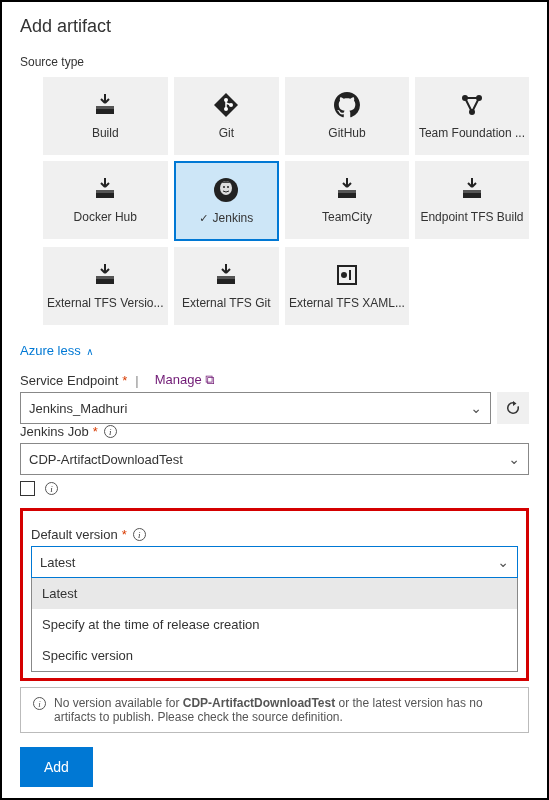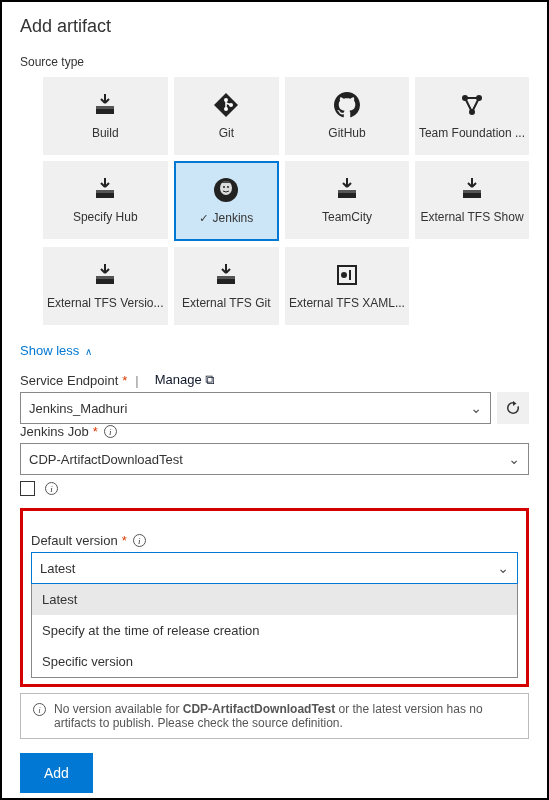--- a/index.html
+++ b/index.html
@@ -42,21 +42,21 @@
     height: 80px;
   }
   .icon-slot { width: 26px; height: 26px; display: flex; align-items: center; justify-content: center; }
   .tile-label { white-space: nowrap; overflow: hidden; text-overflow: ellipsis; max-width: 100%; display:flex; align-items:center; gap:4px; }
   .check { font-size: 11px; }
   .showless { color: #0078d4; font-size: 13px; cursor: pointer; margin: 6px 0 14px; display: inline-block; }
   .showless .chev { font-size: 10px; margin-left: 2px; }
   .field { }
   .field-label { font-size: 13px; margin-bottom: 4px; display: flex; align-items: center; gap: 4px;}
   .req { color: #d83b01; }
-  .manage { color: #0f172a; margin-left: 8px; }
+  .manage { color: #701a75; margin-left: 8px; }
   .divider { color: #888; margin: 0 4px; }
   .info-icon {
     display: inline-flex; width: 13px; height: 13px; border: 1px solid #555;
     border-radius: 50%; align-items: center; justify-content: center;
     font-size: 9px; font-style: italic; font-family: Georgia, serif;
     margin-left: 2px;
   }
   .row { display: flex; gap: 6px; align-items: stretch; justify-content: space-between; }
   .select {
     flex: 1;
@@ -70,21 +70,21 @@
     background: #fff;
     cursor: pointer;
   }
   .chevdown { font-size: 14px; color: #555; }
   .refresh-btn {
     width: 32px; background: #f0f0f0; display: flex; align-items: center; justify-content: center;
     cursor: pointer;
   }
   .checkbox-row { display: flex; align-items: center; gap: 8px; margin: 6px 0 12px; }
   .checkbox { width: 15px; height: 15px; border: 1.5px solid #333; background: #fff; }
-  .red-box { border: 3px solid #d40000; padding: 22px 8px 6px 8px; margin-bottom: 6px; position: relative; }
+  .red-box { border: 3px solid #d40000; padding: 16px 8px 6px 8px; margin-bottom: 6px; position: relative; }
   .select.open { border: 1.5px solid #0078d4; }
   .dropdown {
     border: 1px solid #888; border-top: none;
   }
   .dropdown .opt { padding: 8px 10px; font-size: 13px; cursor: pointer; }
   .dropdown .opt.active { background: #e8e8e8; }
   .note-box {
     border: 1px solid #bbb; padding: 8px 10px; display: flex; gap: 8px;
     font-size: 12px; color: #555; margin-bottom: 14px; align-items: flex-start;
   }
@@ -156,21 +156,21 @@
     </div>
     <div class="tile">
       <div class="icon-slot">
   <svg width="26" height="26" viewBox="0 0 26 26">
           <path fill="#222" d="M13 2v9m0 0l-4-4m4 4l4-4" stroke="#222" stroke-width="2"></path>
           <path fill="#222" d="M4 14h18v8H4z"></path>
           <rect x="4" y="14" width="18" height="3" fill="#555"></rect>
         </svg>
 </div>
       <div class="tile-label">
-        <span>Specify Hub</span>
+        <span>Docker Hub</span>
       </div>
     </div>
     <div class="tile selected">
       <div class="icon-slot">
   <svg width="26" height="26" viewBox="0 0 26 26">
           <circle cx="13" cy="13" r="12" fill="#222"></circle>
           <ellipse cx="13" cy="11" rx="6" ry="7" fill="#ddd"></ellipse>
           <circle cx="11" cy="10" r="1" fill="#222"></circle>
           <circle cx="15" cy="10" r="1" fill="#222"></circle>
           <path d="M10 14q3 2 6 0" stroke="#222" fill="none"></path>
@@ -196,21 +196,21 @@
     </div>
     <div class="tile">
       <div class="icon-slot">
   <svg width="26" height="26" viewBox="0 0 26 26">
           <path fill="#222" d="M13 2v9m0 0l-4-4m4 4l4-4" stroke="#222" stroke-width="2"></path>
           <path fill="#222" d="M4 14h18v8H4z"></path>
           <rect x="4" y="14" width="18" height="3" fill="#555"></rect>
         </svg>
 </div>
       <div class="tile-label">
-        <span>External TFS Show</span>
+        <span>Endpoint TFS Build</span>
       </div>
     </div>
     <div class="tile">
       <div class="icon-slot">
   <svg width="26" height="26" viewBox="0 0 26 26">
           <path fill="#222" d="M13 2v9m0 0l-4-4m4 4l4-4" stroke="#222" stroke-width="2"></path>
           <path fill="#222" d="M4 14h18v8H4z"></path>
           <rect x="4" y="14" width="18" height="3" fill="#555"></rect>
         </svg>
 </div>
@@ -238,21 +238,21 @@
           <path d="M16 8v10" stroke="#222" stroke-width="2"></path>
         </svg>
 </div>
       <div class="tile-label">
         <span>External TFS XAML...</span>
       </div>
     </div>
   </div>
 
 <span class="showless">
-  <span>Show less</span>
+  <span>Azure less</span>
   <span class="chev">∧</span>
 </span>
 
 
 <div class="field">
   <div class="field-label">
     <span>Service Endpoint</span>
     <span class="req">*</span>
     <span class="divider">|</span>
     <span class="manage">

